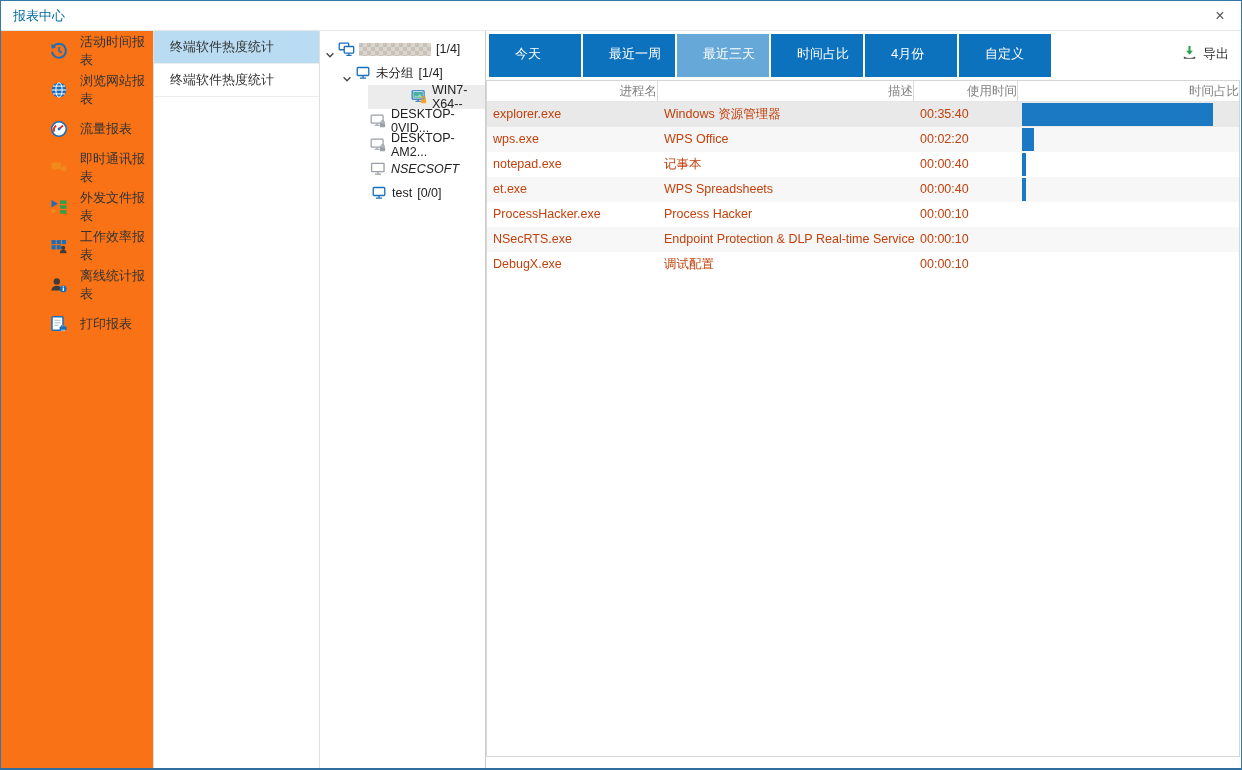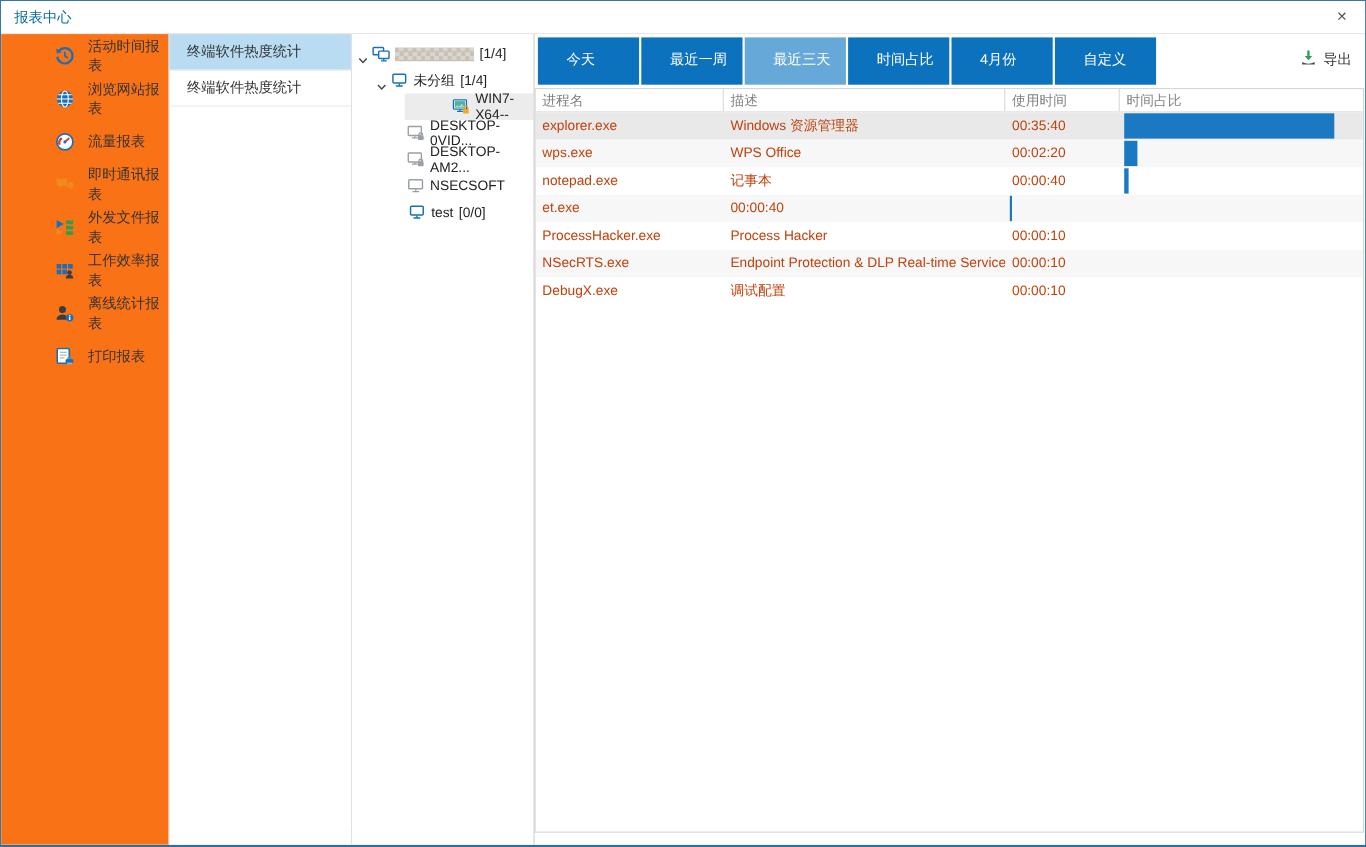--- a/index.html
+++ b/index.html
@@ -35,21 +35,21 @@
             background-size:8px 8px; opacity:.95; }
 
   
   .main { flex:1; border-left:1px solid #cdcdcd; display:flex; flex-direction:column; background:#fff; }
   .filter-bar { height:49px; flex:none; display:flex; align-items:flex-start; padding-top:3px; padding-left:3px; position:relative; }
   .tab { width:92px; height:43px; background:#0d72be; color:#fff; font-size:13px; padding:11px 0 0 26px; margin-right:2px; cursor:pointer; }
   .tab.selected { background:#66a9d9; }
   .export-btn { position:absolute; right:12px; top:13px; display:flex; align-items:center; gap:5px; cursor:pointer; font-size:13px; color:#333; }
 
   .table-wrap { flex:1; margin:0 1px 11px 0; border:1px solid #d6d6d6; overflow:hidden; display:flex; flex-direction:column; }
-  .thead { display:grid; grid-template-columns:171px 256px 104px 1fr; height:21px; flex:none; }
+  .thead { display:grid; grid-template-columns:171px 256px 104px 1fr; height:21px; flex:none;text-align:right; }
   .th { font-size:12.5px; color:#808080; padding-left:6px; line-height:20px; border-right:1px solid #d9d9d9; border-bottom:1px solid #e6e6e6; white-space:nowrap; overflow:hidden; }
   .th:last-child { border-right:none; }
   .trow { display:grid; grid-template-columns:171px 256px 104px 1fr; height:25px; }
   .trow.alt { background:#f7f7f7; }
   .trow.selected { background:#e9e9e9; }
   .td { font-size:12.5px; color:#c2410c; padding-left:6px; line-height:25px; white-space:nowrap; overflow:hidden; }
   .td.ratio { padding:1px 4px; line-height:normal; }
   .bar { height:23px; background:#1b79c4; }
 </style>
 </head>
@@ -211,21 +211,21 @@
           <span class="tree-content">
             <span class="tree-icon"><svg viewBox="0 0 18 18" width="16" height="16">
                 <rect x="1.3" y="2.3" width="13.4" height="9.2" rx="0.8" fill="#fff" stroke="#9aa0a6" stroke-width="1.4"></rect>
                 <path d="M8 11.8v1.7M5 13.8h6" stroke="#9aa0a6" stroke-width="1.3" fill="none"></path>
                 <path d="M12.2 11.8v-1.2a1.9 1.9 0 0 1 3.8 0v1.2" fill="none" stroke="#9aa0a6" stroke-width="1.3"></path>
                 <rect x="11.2" y="11.6" width="5.8" height="4.4" rx="0.8" fill="#9aa0a6"></rect>
               </svg></span>
             <span>DESKTOP-AM2...</span>
           </span>
         </div>
-        <div class="tree-row" style="padding-left: 48px;">
+        <div class="tree-row" style="padding-left: 48px; font-style: italic;">
           <span class="tree-content">
             <span class="tree-icon"><svg viewBox="0 0 18 18" width="16" height="16">
                 <rect x="1.8" y="2.6" width="14" height="9.4" rx="0.8" fill="#fff" stroke="#9aa0a6" stroke-width="1.5"></rect>
                 <path d="M9 12.4v2M5.5 14.8h7" stroke="#9aa0a6" stroke-width="1.4" fill="none"></path>
               </svg></span>
             <span>NSECSOFT</span>
           </span>
         </div>
         <div class="tree-row" style="padding-left: 20px; gap: 16px;">
           <span class="tree-chevron"></span>
@@ -285,20 +285,21 @@
             <div class="trow">
               <div class="td">notepad.exe</div>
               <div class="td">记事本</div>
               <div class="td">00:00:40</div>
               <div class="td ratio">
                 <div class="bar" style="width:1.67%"></div>
               </div>
             </div>
             <div class="trow alt">
               <div class="td">et.exe</div>
+              <div class="td">WPS Spreadsheets</div>
               <div class="td">00:00:40</div>
               <div class="td ratio">
                 <div class="bar" style="width:1.67%"></div>
               </div>
             </div>
             <div class="trow">
               <div class="td">ProcessHacker.exe</div>
               <div class="td">Process Hacker</div>
               <div class="td">00:00:10</div>
               <div class="td ratio"></div>

